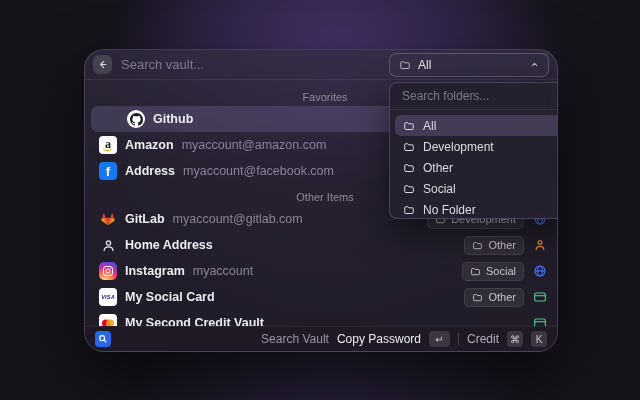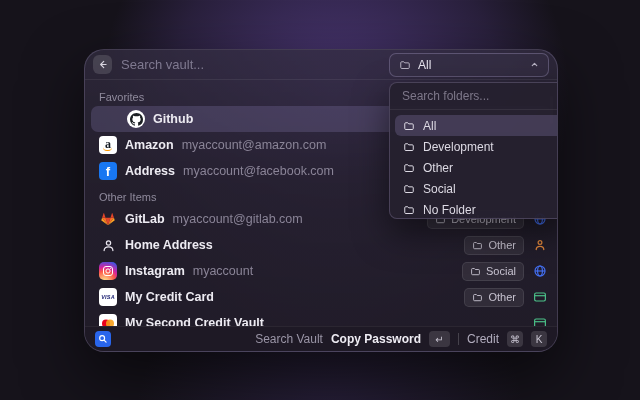--- a/index.html
+++ b/index.html
@@ -27,21 +27,21 @@
   
   .hdr{ flex:0 0 30px; display:flex; align-items:center; gap:9px; padding:0 8px;
         border-bottom:1px solid rgba(255,255,255,.07); }
   .backbtn{ width:19px; height:19px; border-radius:6px; background:rgba(255,255,255,.13);
             display:flex; align-items:center; justify-content:center; }
   .ph{ flex:1; font-size:13px; color:#7f7990; }
   .select{ display:flex; align-items:center; gap:7px; width:160px; height:24px; padding:0 9px;
            border-radius:7px; border:1px solid rgba(158,146,190,.38); background:rgba(58,51,74,.45); }
   .select .val{ flex:1; font-size:12px; color:#e9e6f0; }
   
-  .list{ flex:1; padding:0 6px; position:relative; overflow:hidden; }
+  .list{ flex:1; padding:0 6px; position:relative; overflow:hidden;text-align:center; }
   .seclabel{ font-size:11px; color:#8f8a9c; padding-left:8px; }
   .seclabel.first{ margin:11px 0 3px; }
   .seclabel.second{ margin:7px 0 3px; }
   .row{ height:26px; display:flex; align-items:center; gap:8px; padding:0 4px 0 8px; border-radius:7px; }
   .row.selected{ background:rgba(140,128,180,.26);padding-left:36px; }
   .title{ font-size:12.5px; font-weight:600; color:#edebf2; white-space:nowrap; }
   .subtitle{ font-size:12.5px; color:#8a8497; white-space:nowrap; }
   .spacer{ flex:1; }
   .badge{ display:flex; align-items:center; gap:5px; height:19px; padding:0 7px; border-radius:5px;
           background:rgba(255,255,255,.075); border:1px solid rgba(255,255,255,.09);
@@ -71,21 +71,21 @@
             font-size:12px; color:#dddae4; }
   .dd-item.selected{ background:rgba(142,130,182,.28); }
   
   .ftr{ flex:0 0 25px; display:flex; align-items:center; gap:8px; padding:0 10px;
         background:rgba(30,26,37,.97); border-top:1px solid rgba(255,255,255,.06);
         position:relative; z-index:6; }
   .appicon{ width:16px; height:16px; border-radius:4px; background:#2965eb;
             display:flex; align-items:center; justify-content:center; }
   .appname{ flex:1; font-size:12px; color:#9a95a6;text-align:right; }
   .actbtn{ display:flex; align-items:center; gap:8px; }
-  .act1{ font-size:12px; font-weight:700; color:#eeecf3; }
+  .act1{ font-size:12px; font-weight:400; color:#eeecf3; }
   .act2{ font-size:12px; color:#b2adbe; }
   .kc{ min-width:16px; height:16px; padding:0 2px; border-radius:4px; background:rgba(255,255,255,.13);
        color:#c9c5d2; font-size:10px; display:flex; align-items:center; justify-content:center; }
   .kc.ret{ min-width:21px; }
   .vdiv{ width:1px; height:12px; background:rgba(255,255,255,.18); }
   .sb{ position:absolute; right:4px; top:46px; width:3px; height:28px; border-radius:2px;
        background:rgba(205,196,226,.32); z-index:4; }
 </style>
 </head>
 <body>
@@ -221,21 +221,21 @@
               <path d="M3.4 12h17.2"></path>
               <ellipse cx="12" cy="12" rx="4.1" ry="8.6"></ellipse>
             </svg>
         </span>
       </div>
 
       <div class="row">
         <span class="iic visa">
             <span>VISA</span>
           </span>
-        <span class="title">My Credit Card</span>
+        <span class="title">My Social Card</span>
         <span class="spacer"></span>
         <span class="badge">
           <svg width="11" height="11" viewBox="0 0 24 24" fill="none" stroke="#c8c4d1" stroke-width="2" stroke-linejoin="round">
               <path d="M3.5 7.5a2 2 0 0 1 2-2h4l2 2.2h7a2 2 0 0 1 2 2v7.3a2 2 0 0 1-2 2h-13a2 2 0 0 1-2-2V7.5z"></path>
             </svg>
           <span>Other</span>
         </span>
         <span class="ticon">
           <svg width="14" height="14" viewBox="0 0 24 24" fill="none" stroke="#4cc38a" stroke-width="2">
               <rect x="2.8" y="5.2" width="18.4" height="13.6" rx="2.4"></rect>

